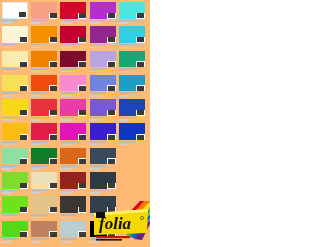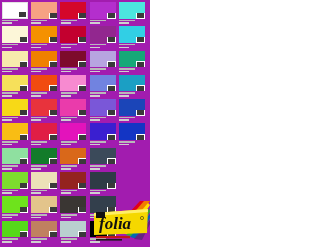--- a/index.html
+++ b/index.html
@@ -8,21 +8,21 @@
     width:150px;height:247px;
     background:#ffffff;
     font-family:"Liberation Sans", sans-serif;
     overflow:hidden;
     position:relative;
   }
   #sheet{
     position:absolute;
     left:0;top:0;
     width:150px;height:247px;
-    background:#a21caf;
+    background:#fdba74;
     box-sizing:border-box;
     text-decoration:underline;
   }
   #grid{
     position:absolute;
     left:2px;top:2px;
     width:146px;height:245px;
     display:grid;
     grid-template-columns:repeat(5,29.2px);
     grid-template-rows:repeat(10,24.3px);

